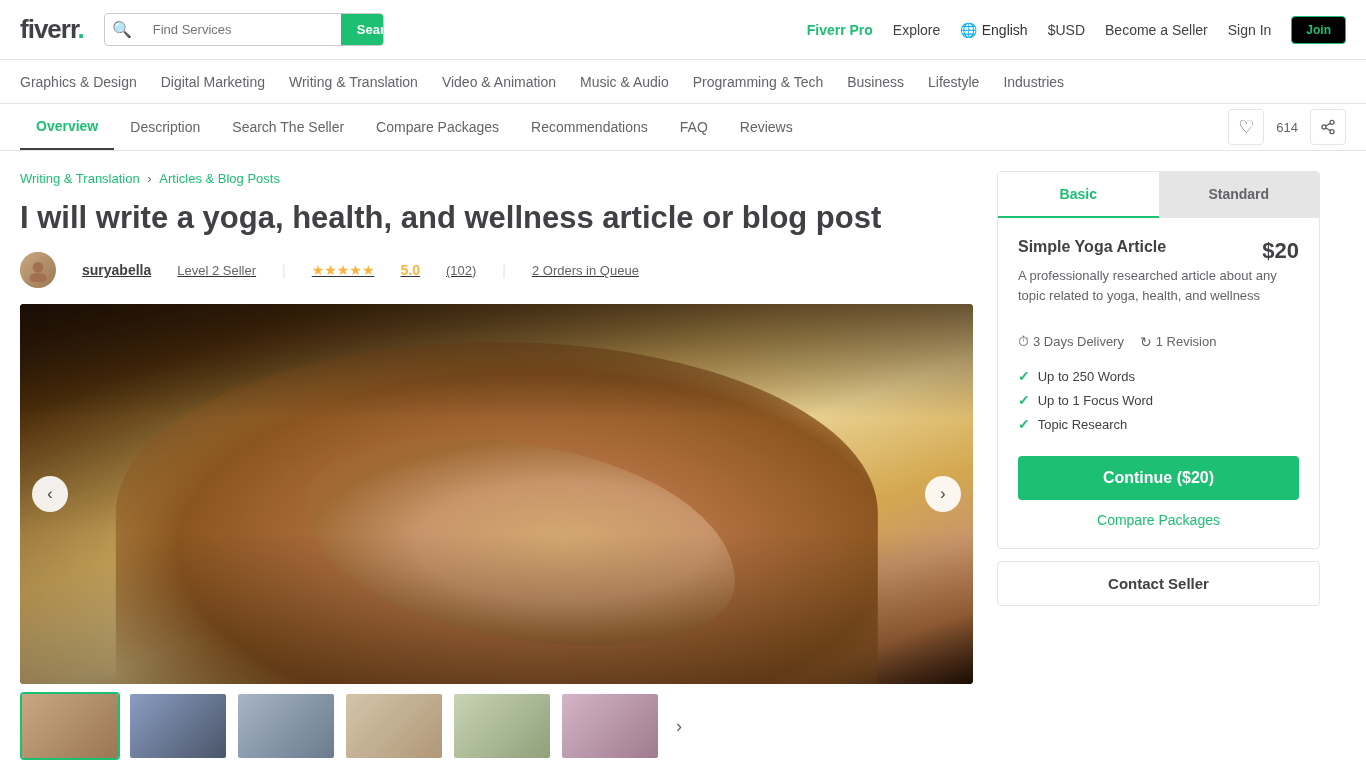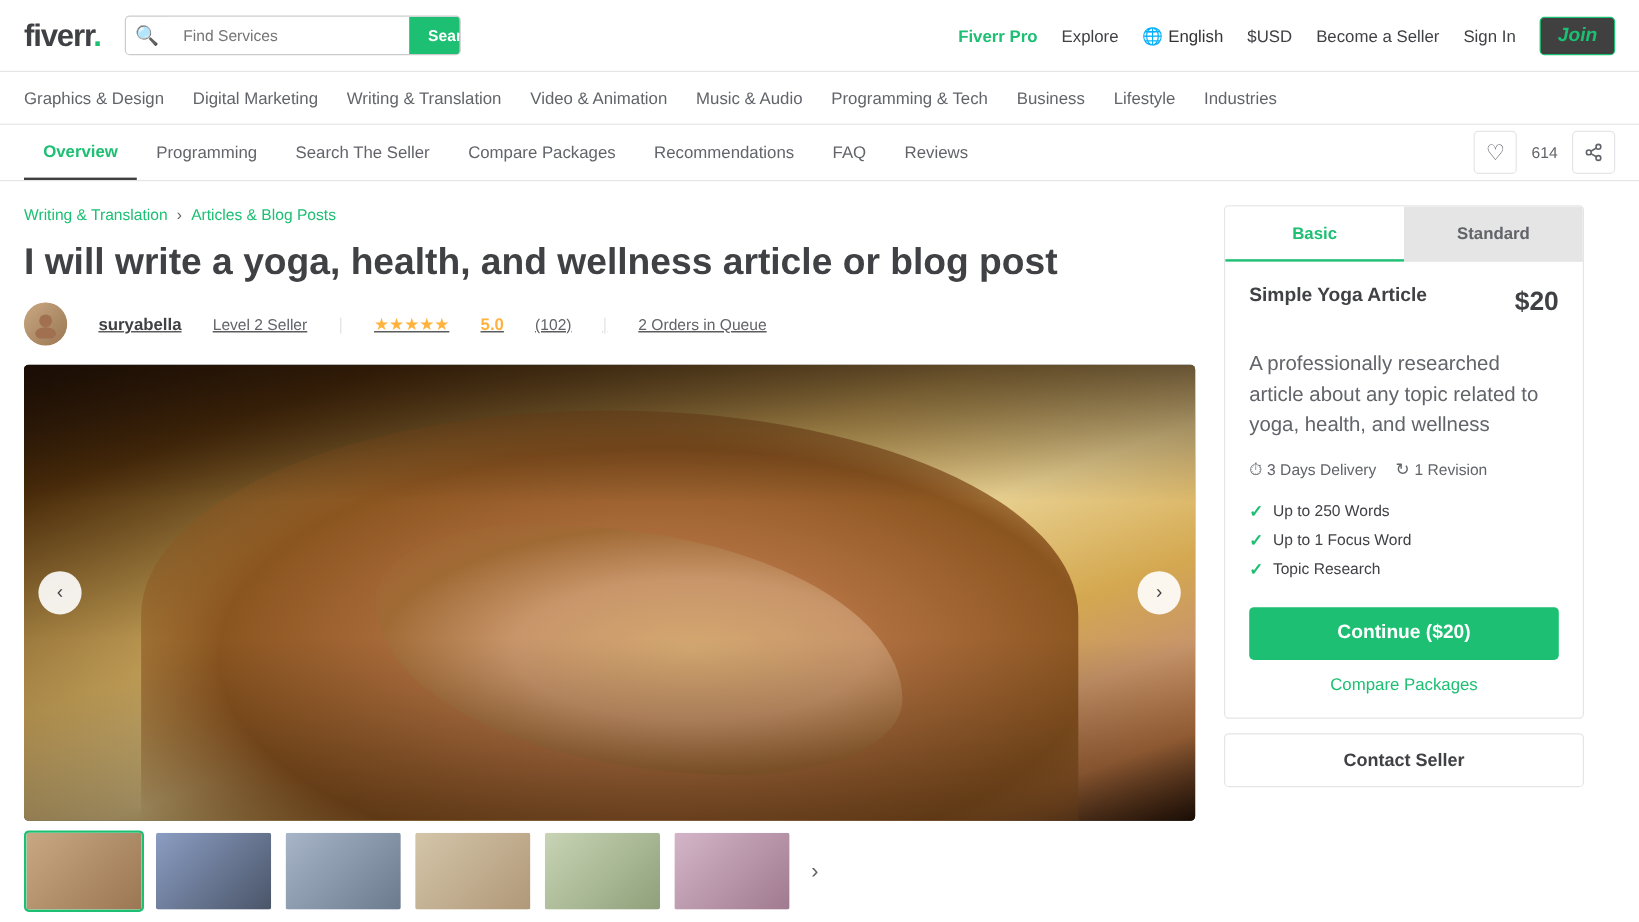--- a/index.html
+++ b/index.html
@@ -9,21 +9,21 @@
     .header { display: flex; align-items: center; padding: 0 20px; height: 60px; border-bottom: 1px solid #e4e5e7; }
     .logo { font-size: 26px; font-weight: 900; color: #1dbf73; margin-right: 20px; letter-spacing: -1px; }
     .logo span { color: #404145; }
     .search-bar { display: flex; align-items: center; border: 1px solid #ccc; border-radius: 4px; overflow: hidden; width: 280px; margin-right: auto; }
     .search-bar input { border: none; outline: none; padding: 8px 12px; font-size: 13px; width: 220px; color: #62646a; }
     .search-bar button { background: #1dbf73; color: #fff; border: none; padding: 8px 16px; font-size: 13px; font-weight: 700; cursor: pointer; }
     .header-nav { display: flex; align-items: center; gap: 20px; font-size: 14px; }
     .header-nav .fiverr-pro { color: #1dbf73; font-weight: 700; cursor: pointer; }
     .header-nav a { color: #404145; text-decoration: none; cursor: pointer; }
     .lang-btn { display: flex; align-items: center; gap: 4px; cursor: pointer; }
-    .join-btn { border: 1px solid #1dbf73; color: #1dbf73; background: #404040; padding: 6px 14px; border-radius: 4px; cursor: pointer; font-size: 16px; font-weight: 600; font-style: italic; }
+    .join-btn { border: 1px solid #1dbf73; color: #1dbf73; background: #000000; padding: 6px 14px; border-radius: 4px; cursor: pointer; font-size: 12px; font-weight: 600; }
 
     
     .nav-bar { display: flex; align-items: center; padding: 0 20px; height: 44px; border-bottom: 1px solid #e4e5e7; gap: 24px; overflow-x: auto; }
     .nav-bar a { color: #62646a; text-decoration: none; font-size: 14px; white-space: nowrap; cursor: pointer; }
 
     
     .tabs-bar { display: flex; align-items: center; padding: 0 20px; border-bottom: 1px solid #e4e5e7; position: relative; }
     .tabs-bar .tab { padding: 14px 16px; font-size: 14px; color: #62646a; cursor: pointer; text-decoration: none; white-space: nowrap; }
     .tabs-bar .tab.active { color: #1dbf73; border-bottom: 2px solid #404040; font-weight: 600; }
     .tabs-right { margin-left: auto; display: flex; align-items: center; gap: 12px; }
@@ -66,30 +66,30 @@
     .thumb-img { width: 100%; height: 100%; }
     .thumb-1 { background: linear-gradient(135deg, #c8a882, #9b7653); }
     .thumb-2 { background: linear-gradient(135deg, #8b9dc3, #4a5568); }
     .thumb-3 { background: linear-gradient(135deg, #a8b5c8, #6b7a8d); }
     .thumb-4 { background: linear-gradient(135deg, #d4c5a9, #b09878); }
     .thumb-5 { background: linear-gradient(135deg, #c8d4b5, #8fa07a); }
     .thumb-6 { background: linear-gradient(135deg, #d4b5c8, #a07a8f); }
     .thumb-next { color: #62646a; cursor: pointer; font-size: 18px; padding: 0 8px; }
 
     
-    .right-col { width: 300px; flex-shrink: 0; }
+    .right-col { width: 323px; flex-shrink: 0; }
     .pricing-card { border: 1px solid #e4e5e7; border-radius: 4px; overflow: hidden; }
     .pricing-tabs { display: flex; }
     .pricing-tab { flex: 1; padding: 14px 8px; text-align: center; font-size: 14px; font-weight: 600; color: #62646a; cursor: pointer; background: #e5e5e5; border-bottom: 2px solid #e4e5e7; }
     .pricing-tab.active { color: #1dbf73; background: #fff; border-bottom: 2px solid #1dbf73; }
     .pricing-body { padding: 20px; }
-    .pricing-header { display: flex; justify-content: space-between; align-items: flex-start; margin-bottom: 26px; }
+    .pricing-header { display: flex; justify-content: space-between; align-items: flex-start; margin-bottom: 2px; }
     .package-name { font-size: 16px; font-weight: 700; color: #404145; }
     .package-price { font-size: 22px; font-weight: 700; color: #404145; }
-    .package-desc { font-size: 17px; color: #62646a; margin-bottom: 16px; line-height: 1.5; }
+    .package-desc { font-size: 13px; color: #62646a; margin-bottom: 28px; line-height: 1.5; }
     .package-meta { display: flex; gap: 16px; margin-bottom: 14px; font-size: 13px; color: #62646a; }
     .meta-item { display: flex; align-items: center; gap: 4px; }
     .meta-icon { font-size: 14px; }
     .package-features { list-style: none; margin-bottom: 20px; }
     .package-features li { display: flex; align-items: center; gap: 8px; padding: 4px 0; font-size: 13px; color: #404145; }
     .check-icon { color: #1dbf73; font-size: 14px; font-weight: 700; }
     .continue-btn { width: 100%; background: #1dbf73; color: #fff; border: none; border-radius: 4px; padding: 13px; font-size: 16px; font-weight: 600; cursor: pointer; margin-bottom: 12px; }
     .compare-link { text-align: center; display: block; color: #1dbf73; font-size: 14px; cursor: pointer; text-decoration: none; }
     .contact-btn { width: 100%; background: #fff; color: #404145; border: 1px solid #e4e5e7; border-radius: 4px; padding: 13px; font-size: 15px; font-weight: 600; cursor: pointer; margin-top: 12px; }
 
@@ -132,21 +132,21 @@
   <a>Video &amp; Animation</a>
   <a>Music &amp; Audio</a>
   <a>Programming &amp; Tech</a>
   <a>Business</a>
   <a>Lifestyle</a>
   <a>Industries</a>
 </nav>
 
 <div class="tabs-bar">
   <a class="tab active">Overview</a>
-  <a class="tab">Programming</a>
+  <a class="tab">Description</a>
   <a class="tab">Search The Seller</a>
   <a class="tab">Compare Packages</a>
   <a class="tab">Recommendations</a>
   <a class="tab">FAQ</a>
   <a class="tab">Reviews</a>
   <div class="tabs-right">
     <div class="heart-btn">♡</div>
     <span class="count-badge">614</span>
     <div class="share-btn">
       <svg width="16" height="16" viewBox="0 0 24 24" fill="none" stroke="#62646a" stroke-width="2">

